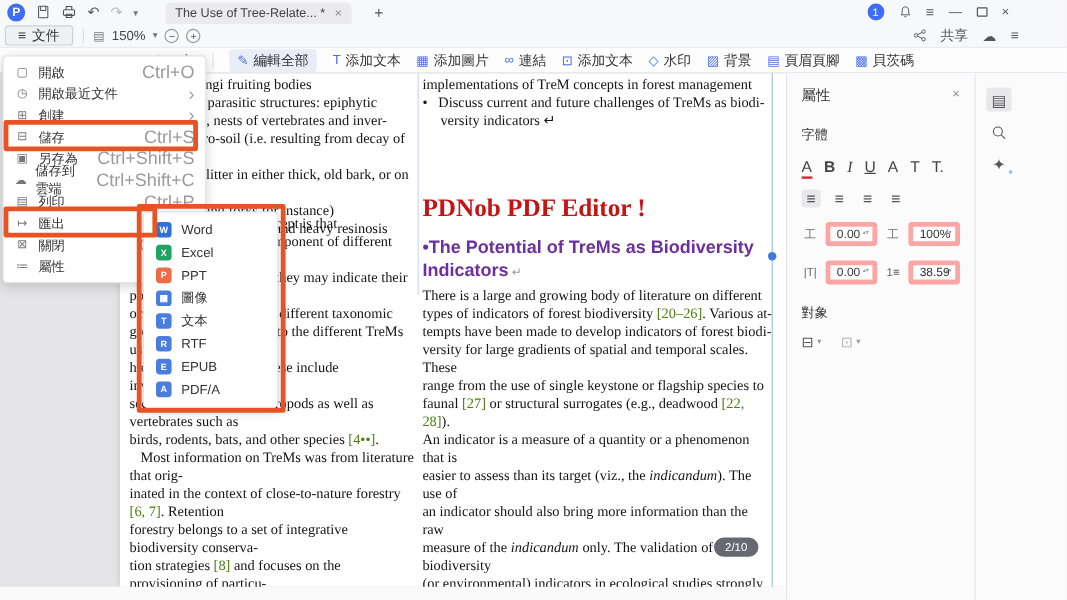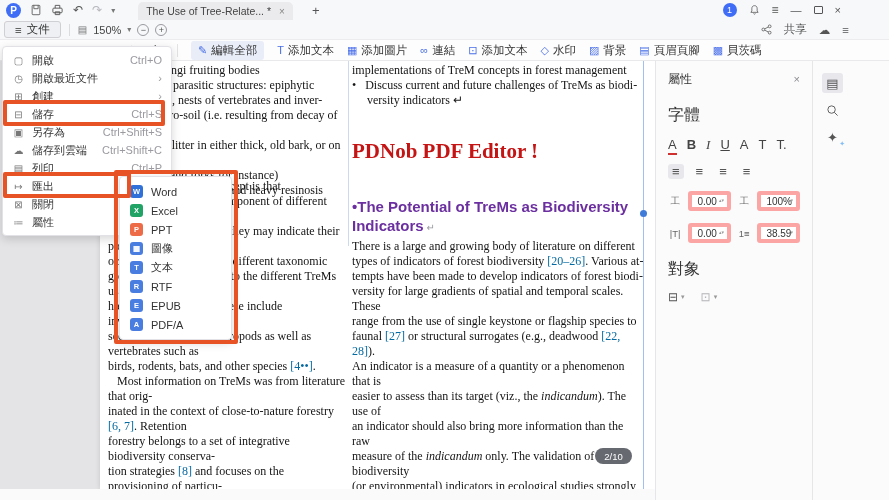--- a/index.html
+++ b/index.html
@@ -52,21 +52,21 @@
 
   
   .main { display:flex; height:440px; }
   .doc-area { position:relative; flex:1; background:#e4e4e7; overflow:hidden; }
   .page { position:absolute; left:100px; top:0; width:555px; height:428px; background:#fff;
           box-shadow:0 0 5px rgba(0,0,0,.14); }
   .bottomstrip { position:absolute; left:0; top:428px; right:0; height:12px; background:#fafafb; }
 
   .serif { font-family:"Liberation Serif", serif; font-size:12px; line-height:15px; color:#141414;
            white-space:pre-wrap; }
-  .cite { color:#0369a1;text-align:right; }
+  .cite { color:#4d7c0f;text-align:right; }
   .colL { position:absolute; left:8px; top:0; width:239px; }
   .colR { position:absolute; left:252px; top:0; width:292px; }
   .blk { position:absolute; left:0; width:100%; }
   .red-head { font-family:"Liberation Serif", serif; font-weight:bold; font-size:21px; color:#c41414;
               white-space:nowrap; }
   .purple-head { font-family:"Liberation Sans", sans-serif; font-weight:bold; font-size:15px;
                  line-height:19px; color:#6b2fa0; }
   .purple-head .ret { color:#9a9aa2; font-weight:normal; font-size:10px; }
   .vline { position:absolute; top:0; width:1px; height:428px; }
   .v1 { left:248px; background:#ccd9ef; height:185px; }
@@ -74,21 +74,21 @@
   .handle-dot { position:absolute; left:540px; top:149px; width:7px; height:7px; border-radius:50%;
                 background:#3f7bd9; }
   .page-badge { position:absolute; left:495px; top:387px; width:37px; height:16px; border-radius:8px;
                 background:rgba(64,68,76,.8); color:#fff; font-size:9.5px; display:flex;
                 align-items:center; justify-content:center; }
 
   
   .props { width:157px; background:#fbfbfc; border-left:1px solid #e6e6e9; padding:8px 12px; font-size:11px; color:#333; }
   .p-head { display:flex; justify-content:space-between; align-items:center; height:20px; font-size:12px; }
   .p-head .x { color:#8a8a90; font-size:11px; }
-  .p-sec { margin-top:16px; font-size:16px; color:#333; }
+  .p-sec { margin-top:16px; font-size:11px; color:#333; }
   .sel { margin-top:9px; height:22px; background:#fff; border:1px solid #d8d8dc; border-radius:3px;
          display:flex; align-items:center; justify-content:space-between; padding:0 7px; font-size:11px; }
   .sel .caret { font-size:7px; color:#888; }
   .sizerow { display:flex; align-items:center; gap:9px; margin-top:8px; }
   .sizerow .sel { margin-top:0; width:76px; }
   .fbtn { color:#555; font-size:11.5px; }
   .fmt { display:flex; gap:10px; margin-top:11px; align-items:baseline; color:#444; font-size:13px; }
   .fmt .f0 { border-bottom:2px solid #d03030; padding-bottom:1px; }
   .fmt .f1 { font-weight:bold; }
   .fmt .f2 { font-style:italic; font-family:"Liberation Serif", serif; }
@@ -113,21 +113,21 @@
                  margin-bottom:7px; color:#555; font-size:13px; border-radius:3px; }
   .strip .s-ic.active { background:#e7e7ec; }
   .ai { color:#3b82f6; font-size:13px; position:relative; }
   .ai .mini { position:absolute; right:-2px; bottom:-1px; font-size:7px; color:#85bdf5; }
 
   
   .fmenu { position:absolute; left:2px; top:46px; width:170px; background:#fff; border:1px solid #e2e2e6;
            border-radius:4px; box-shadow:0 3px 10px rgba(0,0,0,.16); padding:4px 0; z-index:20; }
   .mrow { height:18px; display:flex; align-items:center; gap:7px; padding:0 9px 0 9px; font-size:11px; color:#333; }
   .mrow .mic { width:13px; color:#777; font-size:10px; text-align:center; }
-  .mrow .sc { margin-left:auto; color:#9a9aa0; font-size:11px; }
+  .mrow .sc { margin-left:auto; color:#9a9aa0; font-size:15px; }
   .smenu { position:absolute; left:119px; top:176px; width:113px; background:#fff; border:1px solid #e2e2e6;
            border-radius:4px; box-shadow:0 3px 10px rgba(0,0,0,.16); padding:5px 0; z-index:22; }
   .srow { height:19px; display:flex; align-items:center; gap:8px; padding:0 10px; font-size:11px; color:#333; }
   .fticon { width:13px; height:13px; border-radius:3px; color:#fff; font-size:7.5px; font-weight:bold;
             display:flex; align-items:center; justify-content:center; flex:none; }
 
   
   .hlbox { position:absolute; border:4px solid #e85325; border-radius:2px; z-index:30; }
   .hl-save   { left:3px;   top:100px; width:162px; height:26px; }
   .hl-export { left:3px;   top:172px; width:128px; height:26px; }
@@ -283,21 +283,21 @@
 stepping stones between larger retention patches, forest re-
 serves, or primary forest remnants and thus increase the con-
 nectivity in managed forests  and even the full habitat
 for a viable population for very specific taxonomic groups.
 Apart from coarse woody debris, living and standing dead</div>
         </div>
         <div class="colR">
           <div class="blk serif" style="top:2px">implementations of TreM concepts in forest management
 •   Discuss current and future challenges of TreMs as biodi-
      versity indicators ↵</div>
-          <div class="blk red-head" style="top:78px">PDNob PDF Editor !</div>
+          <div class="blk red-head" style="top:100px">PDNob PDF Editor !</div>
           <div class="blk purple-head" style="top:136px"><span>•</span><span>The Potential of TreMs as Biodiversity</span><br>
             <span>Indicators</span><span class="ret"> ↵</span></div>
           <div class="blk serif" style="top:178px">There is a large and growing body of literature on different
 types of indicators of forest biodiversity <span class="cite">[20–26]</span>. Various at-
 tempts have been made to develop indicators of forest biodi-
 versity for large gradients of spatial and temporal scales. These
 range from the use of single keystone or flagship species to
 faunal <span class="cite">[27]</span> or structural surrogates (e.g., deadwood <span class="cite">[22, 28]</span>).
 An indicator is a measure of a quantity or a phenomenon that is
 easier to assess than its target (viz., the <i>indicandum</i>). The use of

